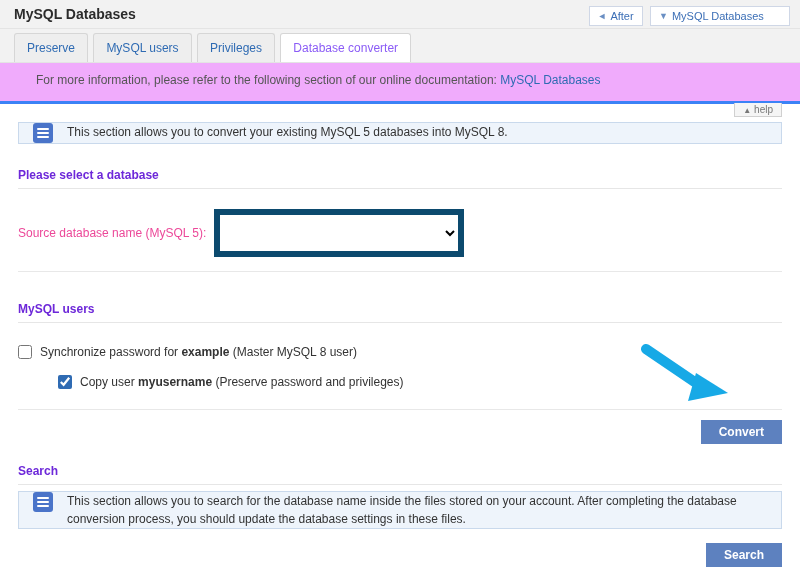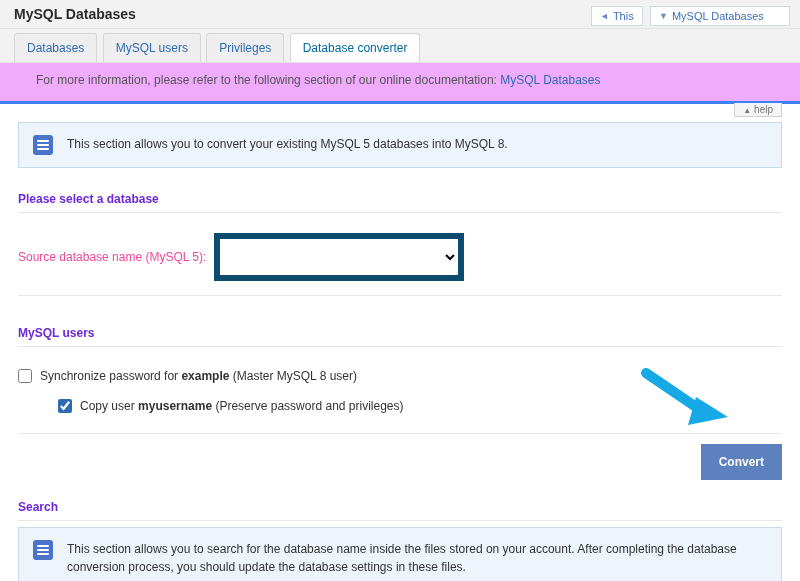--- a/index.html
+++ b/index.html
@@ -37,21 +37,21 @@
     display: inline-block;
     padding: 7px 12px;
     margin-right: 2px;
     border: 1px solid #d6d6d6;
     border-bottom: none;
     background: #eeeeee;
     color: #2f6bb3;
     font-size: 12px;
     border-radius: 3px 3px 0 0;
   }
-  .tab.active { background: #fff; color: #0369a1; }
+  .tab.active { background: #fff; color: #8b5cf6; }
   
   .docstrip {
     background: #f0abfc;
     padding: 10px 14px 14px 36px;
     color: #555;
     border-bottom: 3px solid #3b82f6;
   }
   .docstrip a { color: #2f6bb3; text-decoration: none; }
   
   .help-row { position: relative; height: 14px; }
@@ -63,21 +63,21 @@
     padding: 1px 8px;
   }
   .help-tag .up { font-size:8px; margin-right:3px; }
   
   .content { padding: 4px 18px 20px 18px; }
   
   .infobox {
     display:flex;
     border:1px solid #c9d9ec;
     background:#eef4fb;
-    padding:12px 14px;
+    padding:0 14px;
     margin-bottom: 24px;
     align-items: flex-start;
     gap: 14px;
   }
   .info-icon {
     width:20px; height:20px; flex:0 0 20px;
     background:#4a74c9; border-radius:3px;
     position:relative;
   }
   .info-icon::before, .info-icon::after {
@@ -108,49 +108,49 @@
   .chk-row:last-of-type { margin-bottom:0;padding-left:40px; }
   .chk-row input[type=checkbox] { width:14px; height:14px; accent-color:#2f6bb3; }
   .chk-row b { font-weight:700;text-align:center; }
   
   .btn-primary {
     display:inline-block;
     background:#5d81bf;
     color:#fff;
     font-weight:700;
     font-size:12px;
-    padding:11px 18px;
+    padding:5px 18px;
     border:none;
     cursor:pointer;
   }
   .convert-wrap { text-align:right; padding: 10px 0 10px 0; }
   
   .arrow-svg { position:absolute; left:622px; top:14px; pointer-events:none; }
   
   .search-btn-row { text-align:right; padding-top:10px; }
 </style>
 </head>
 <body>
 
 <div class="topbar">
   <div class="page-title">MySQL Databases</div>
   <div>
     <span class="crumb-box">
       <span class="tri">◄</span>
-      <span>This</span>
+      <span>After</span>
     </span>
     <span class="crumb-box" style="min-width:140px; justify-content:flex-start;">
       <span class="tri">▼</span>
       <span>MySQL Databases</span>
     </span>
   </div>
 </div>
 
 <div class="tabrow">
-  <span class="tab">Databases</span>
+  <span class="tab">Preserve</span>
   <span class="tab">MySQL users</span>
   <span class="tab">Privileges</span>
   <span class="tab active">Database converter</span>
 </div>
 
 <div class="docstrip">
   <span>For more information, please refer to the following section of our online documentation: </span><a href="#">MySQL Databases</a>
 </div>
 
 <div class="help-row">

